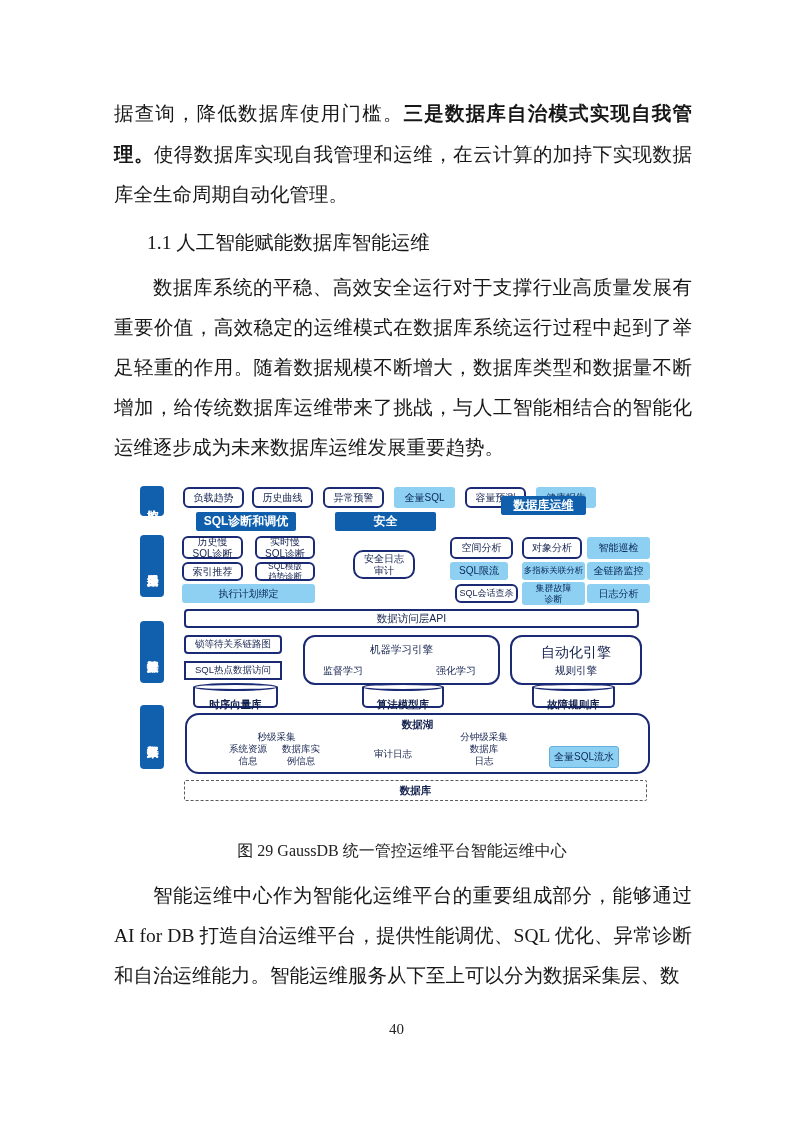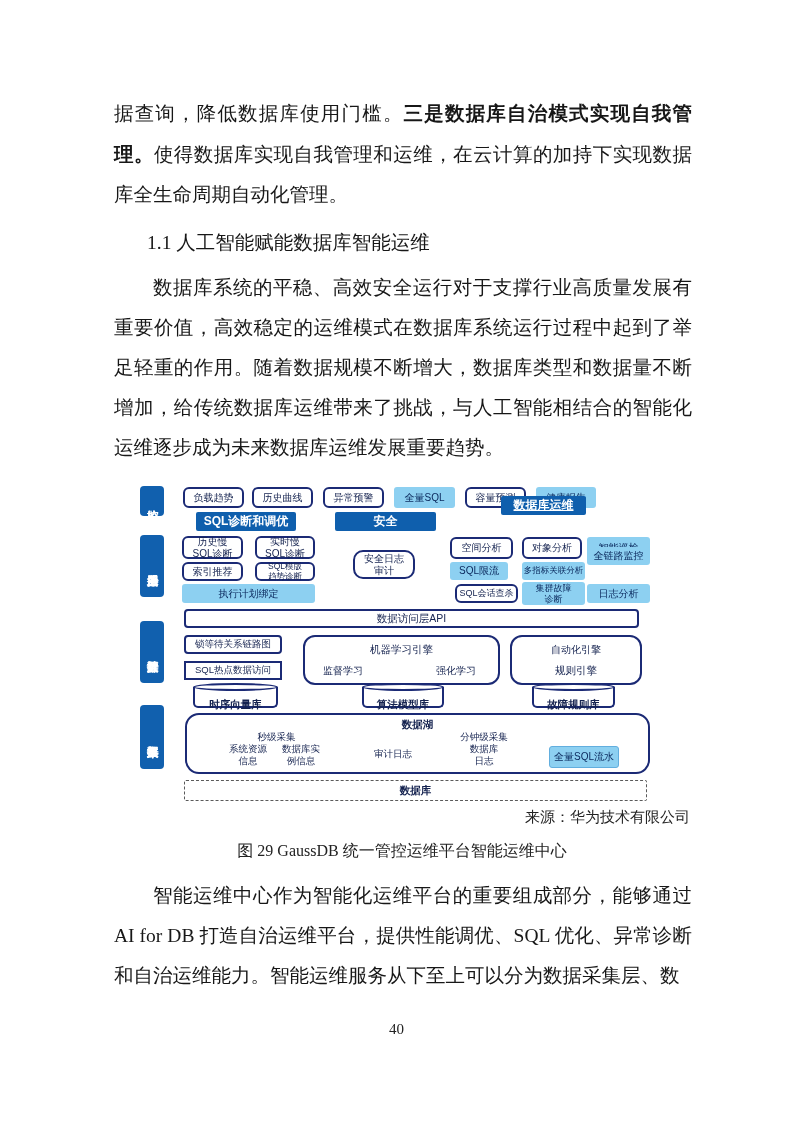--- a/index.html
+++ b/index.html
@@ -81,39 +81,39 @@
 趋势诊断</div>
     <div class="abs lbox" style="left:47px;top:106px;width:133px;height:19px;">执行计划绑定</div>
     <div class="abs wbox pre" style="left:218px;top:72px;width:62px;height:29px;border-radius:10px;">安全日志
 审计</div>
 
     <div class="abs wbox" style="left:315px;top:59px;width:63px;height:22px;">空间分析</div>
     <div class="abs wbox" style="left:387px;top:59px;width:60px;height:22px;">对象分析</div>
     <div class="abs lbox" style="left:452px;top:59px;width:63px;height:22px;">智能巡检</div>
     <div class="abs lbox" style="left:315px;top:84px;width:58px;height:18px;">SQL限流</div>
     <div class="abs lbox f85" style="left:387px;top:84px;width:63px;height:18px;">多指标关联分析</div>
-    <div class="abs lbox" style="left:452px;top:69px;width:63px;height:18px;">全链路监控</div>
+    <div class="abs lbox" style="left:452px;top:84px;width:63px;height:18px;">全链路监控</div>
     <div class="abs wbox f9" style="left:320px;top:106px;width:63px;height:19px;">SQL会话查杀</div>
     <div class="abs lbox pre f9" style="left:387px;top:104px;width:63px;height:23px;">集群故障
 诊断</div>
     <div class="abs lbox" style="left:452px;top:106px;width:63px;height:19px;">日志分析</div>
 
     <div class="abs wbox" style="left:49px;top:131px;width:455px;height:19px;border-radius:4px;font-size:10.5px;">数据访问层API</div>
 
     <div class="abs wbox" style="left:49px;top:157px;width:98px;height:19px;border-radius:4px;font-size:9.5px;">锁等待关系链路图</div>
     <div class="abs wbox" style="left:49px;top:183px;width:98px;height:19px;border-radius:0;font-size:9.5px;">SQL热点数据访问</div>
 
     <div class="abs bigbox" style="left:168px;top:157px;width:197px;height:50px;">
       <div class="plain" style="position:absolute;left:0;right:0;top:6px;font-size:10.5px;">机器学习引擎</div>
       <div class="plain" style="position:absolute;left:18px;top:28px;font-size:10px;">监督学习</div>
       <div class="plain" style="position:absolute;right:22px;top:28px;font-size:10px;">强化学习</div>
     </div>
 
     <div class="abs bigbox" style="left:375px;top:157px;width:132px;height:50px;">
-      <div class="plain" style="position:absolute;left:0;right:0;top:7px;font-size:10px;">自动化引擎</div>
+      <div class="plain" style="position:absolute;left:0;right:0;top:7px;font-size:14px;">自动化引擎</div>
       <div class="plain" style="position:absolute;left:0;right:0;top:27px;font-size:10.5px;">规则引擎</div>
     </div>
 
     <div class="abs" style="left:58px;top:209px;width:85px;height:21px;">
       <div class="cyl-top"></div>
       <div class="cyl-body">时序向量库</div>
     </div>
     <div class="abs" style="left:227px;top:209px;width:82px;height:21px;">
       <div class="cyl-top"></div>
       <div class="cyl-body">算法模型库</div>
@@ -134,20 +134,19 @@
       <div class="plain" style="position:absolute;left:268px;top:16px;width:58px;">分钟级采集</div>
       <div class="plain pre" style="position:absolute;left:278px;top:28px;width:38px;">数据库
 日志</div>
       <div class="lbox" style="position:absolute;left:362px;top:31px;width:68px;height:20px;border:1px solid #62aede;">全量SQL流水</div>
     </div>
 
     <div class="abs dashedbox" style="left:49px;top:302px;width:463px;height:21px;">数据库</div>
 
   </div>
 
-  <div class="source" style="top:808px;">来源：华为技术有限公司</div>
   <div class="caption" style="top:841px;">图 29 GaussDB 统一管控运维平台智能运维中心</div>
 
   <div class="textblock indent" style="top:876px;">智能运维中心作为智能化运维平台的重要组成部分，能够通过 AI for DB 打造自治运维平台，提供性能调优、SQL 优化、异常诊断和自治运维能力。智能运维服务从下至上可以分为数据采集层、数</div>
 
   <div class="pageno" style="top:1021px;">40</div>
 
 </div>
 
 </body></html>

